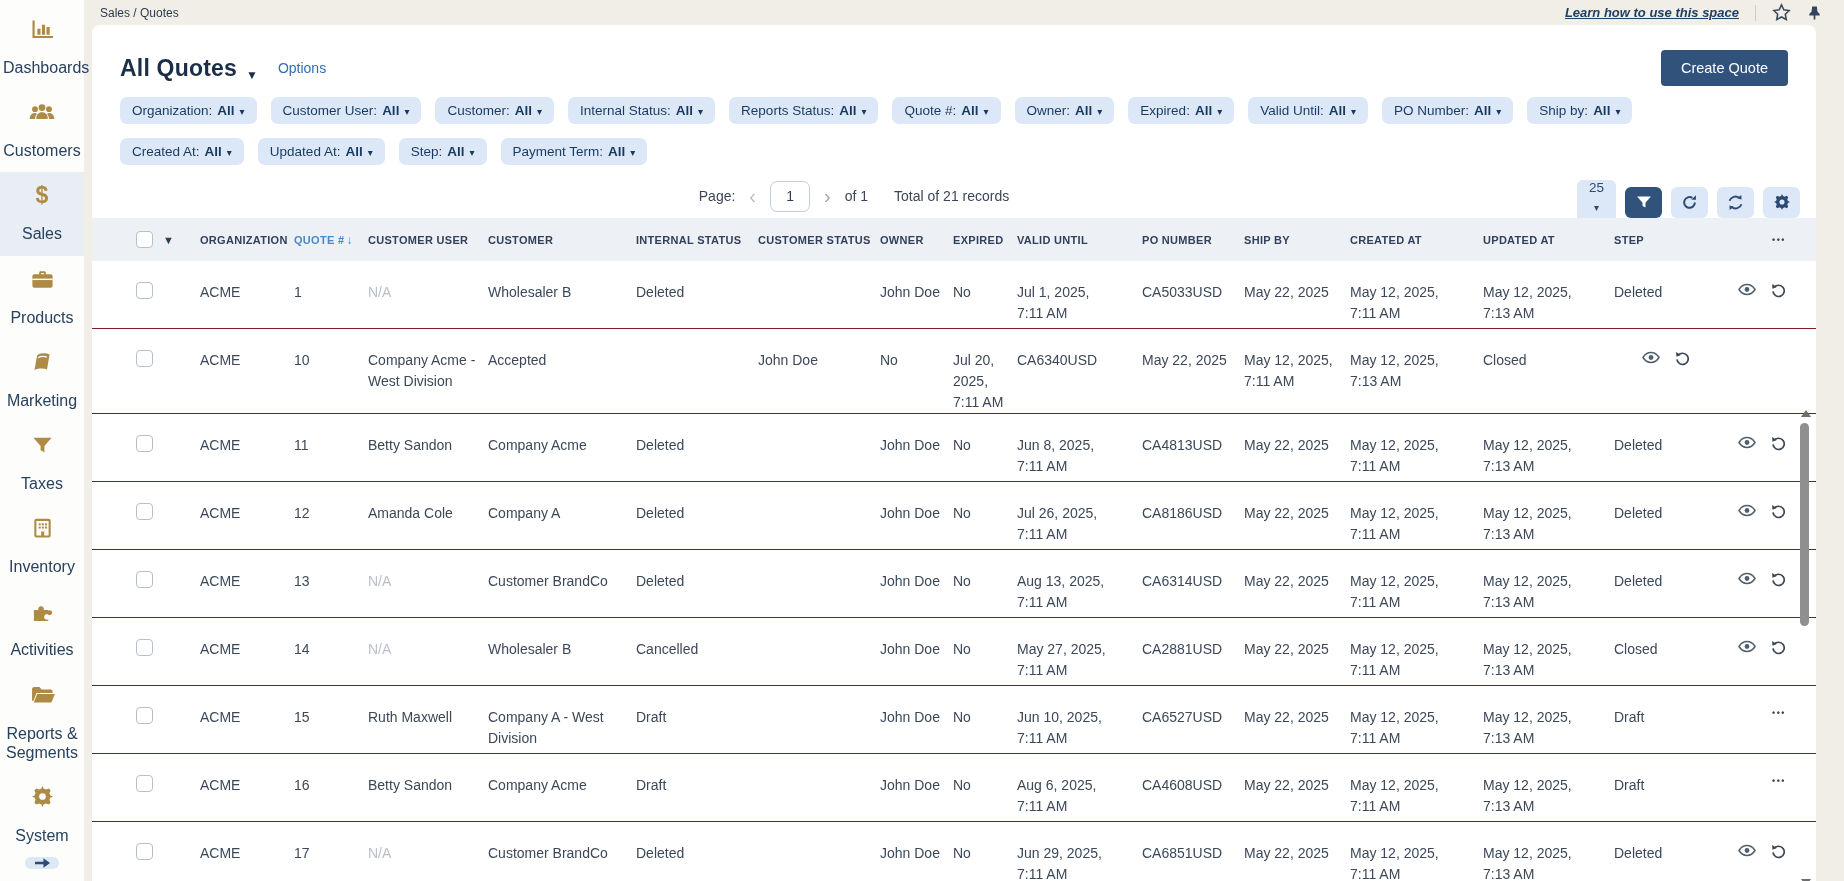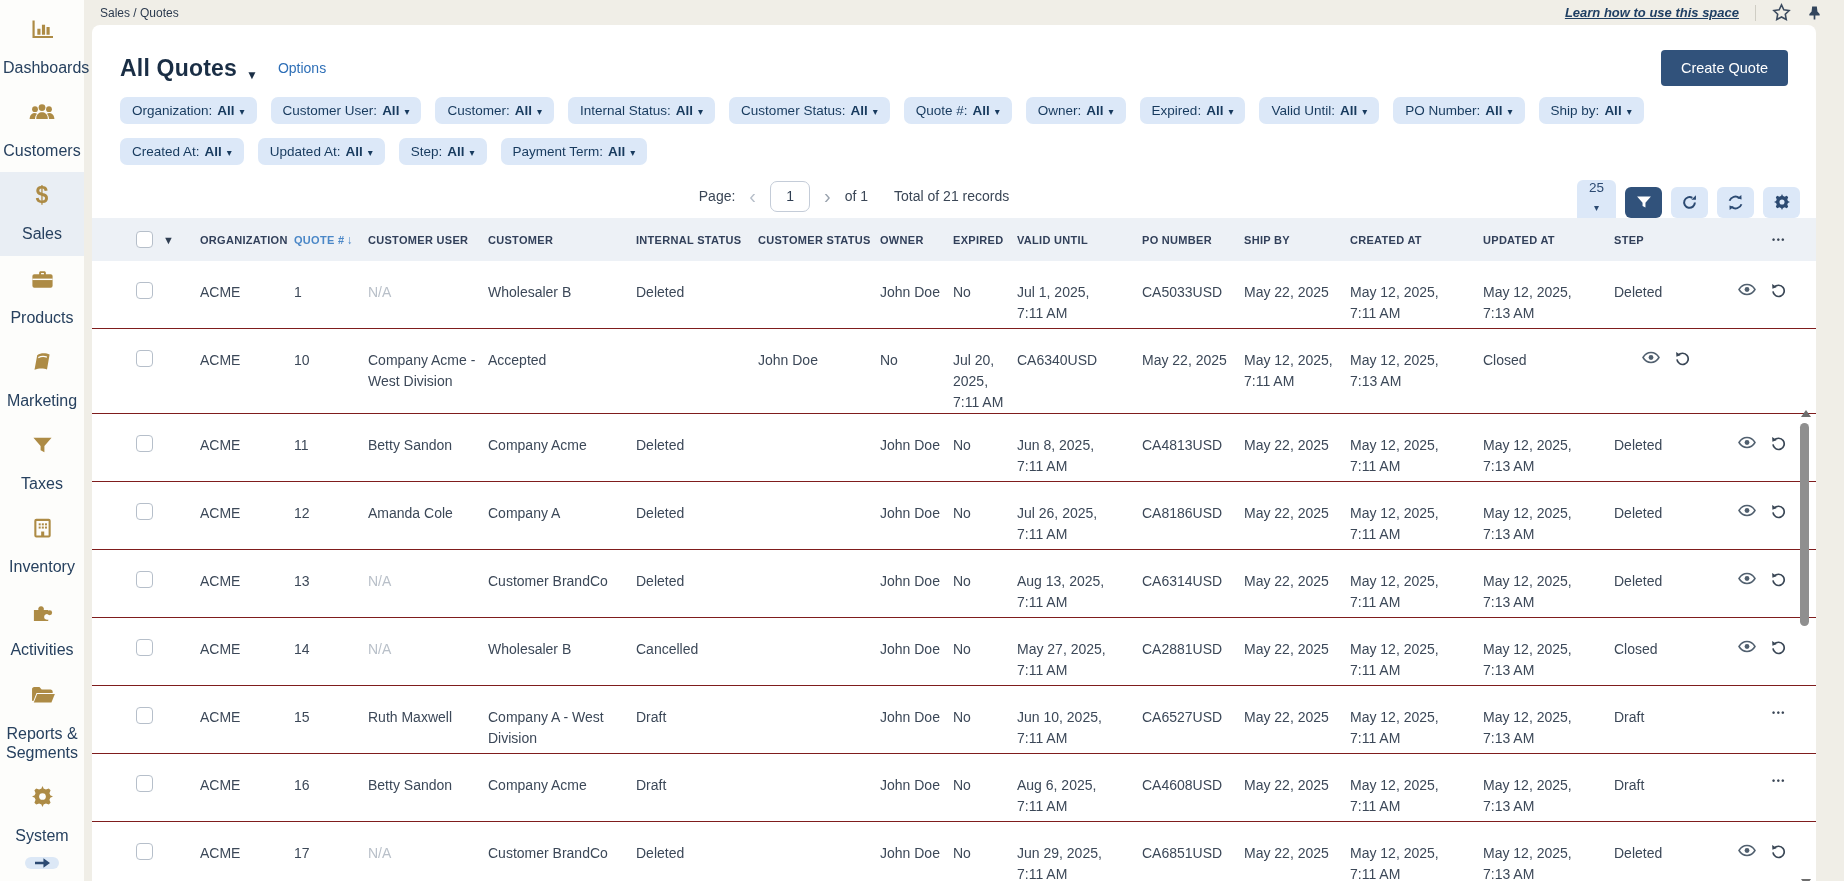--- a/index.html
+++ b/index.html
@@ -281,21 +281,21 @@
           <span>Customer:</span>
           <b>All</b>
           <span class="caret">▾</span>
         </div>
         <div class="chip">
           <span>Internal Status:</span>
           <b>All</b>
           <span class="caret">▾</span>
         </div>
         <div class="chip">
-          <span>Customer Status:</span>
+          <span>Reports Status:</span>
           <b>All</b>
           <span class="caret">▾</span>
         </div>
         <div class="chip">
           <span>Quote #:</span>
           <b>All</b>
           <span class="caret">▾</span>
         </div>
         <div class="chip">
           <span>Owner:</span>

